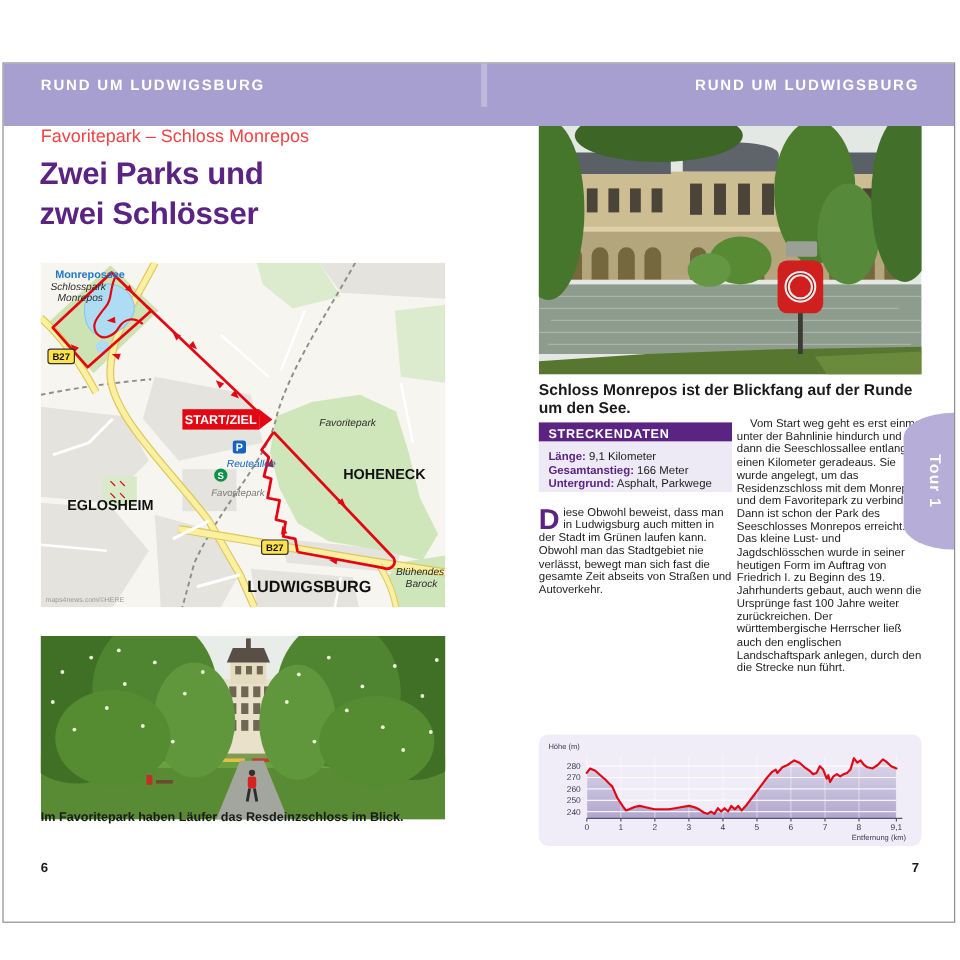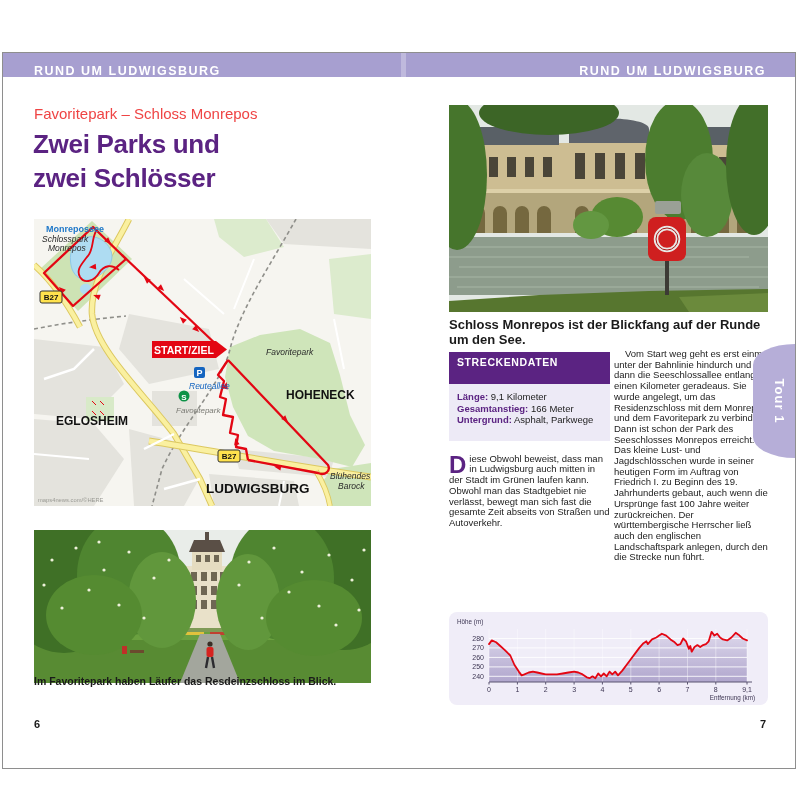--- a/index.html
+++ b/index.html
@@ -1,20 +1,20 @@
 <!DOCTYPE html>
 <html><head>
 <meta charset="utf-8">
 <style>
   html,body{margin:0;padding:0;width:800px;height:800px;background:#ffffff;overflow:hidden;
     font-family:"Liberation Sans",sans-serif;-webkit-font-smoothing:antialiased;}
   #spread{position:absolute;left:2px;top:52px;width:794px;height:717px;background:#fff;
     border:1px solid #8e8e8e;box-sizing:border-box;}
   
-  #headerbar{position:absolute;left:0;top:0;width:100%;height:24px;background:#a79fd0;}
+  #headerbar{position:absolute;left:0;top:0;width:100%;height:52px;background:#a79fd0;}
   #headerbar .spine{position:absolute;left:398px;top:0;width:5px;height:36px;background:rgba(255,255,255,.28);}
   .runhead{position:absolute;top:11px;color:#fff;font-size:12.5px;font-weight:bold;letter-spacing:1.5px;}
   .runhead.left{left:31px;} .runhead.right{right:29px;}
   
   #kicker{position:absolute;left:31px;top:52px;font-size:15px;color:#ef4444;}
   #title{position:absolute;left:30px;top:74px;font-size:26px;line-height:34px;font-weight:600;
     color:#5b2382;letter-spacing:-.3px;}
   #map{position:absolute;left:31px;top:166px;width:337px;height:287px;background:#f6f5f0;}
   #photoL{position:absolute;left:31px;top:477px;width:337px;height:153px;}
   #captionL{position:absolute;left:31px;top:622px;width:337px;font-size:10.5px;font-weight:bold;color:#1a1a1a;}
@@ -23,22 +23,22 @@
   
   #photoR{position:absolute;left:446px;top:52px;width:319px;height:207px;}
   #captionR{position:absolute;left:446px;top:264px;width:319px;font-size:13px;font-weight:bold;color:#1a1a1a;}
   #colL{position:absolute;left:446px;top:299px;width:161px;}
   #colR{position:absolute;left:611px;top:296px;width:156px;}
   .bodytext{font-size:9.5px;line-height:10.7px;color:#1c1c1c;text-align:left;}
   #para2{text-indent:11px;}
   
   #sd-box{width:161px;}
   #sd-head{background:#5b2382;color:#fff;font-weight:bold;font-size:10.5px;letter-spacing:.6px;
-    padding:4px 0 16px 8px;}
-  #sd-body{background:#edeaf6;padding:7px 8px 15px 8px;font-size:9.5px;line-height:11.6px;color:#1c1c1c;}
+    padding:4px 0 0 8px;}
+  #sd-body{background:#edeaf6;padding:7px 8px 0 8px;font-size:9.5px;line-height:11.6px;color:#1c1c1c;}
   #sd-body p{margin:0;}
   .sd-label{color:#5b2382;font-weight:bold;}
   #para1{margin-top:13px;}
   .dropcap{float:left;color:#5b2382;font-weight:bold;font-size:24px;line-height:20px;padding:1px 3px 0 0;}
   
   #chartpanel{position:absolute;left:446px;top:559px;width:319px;height:93px;background:#f0edf8;border-radius:8px;}
   .ct{font-size:7px;fill:#3c3552;}
   .ctsm{font-size:6.3px;fill:#3c3552;}
   
   #tourtab{position:absolute;right:0;top:291px;width:42px;height:114px;background:#b6aed8;

